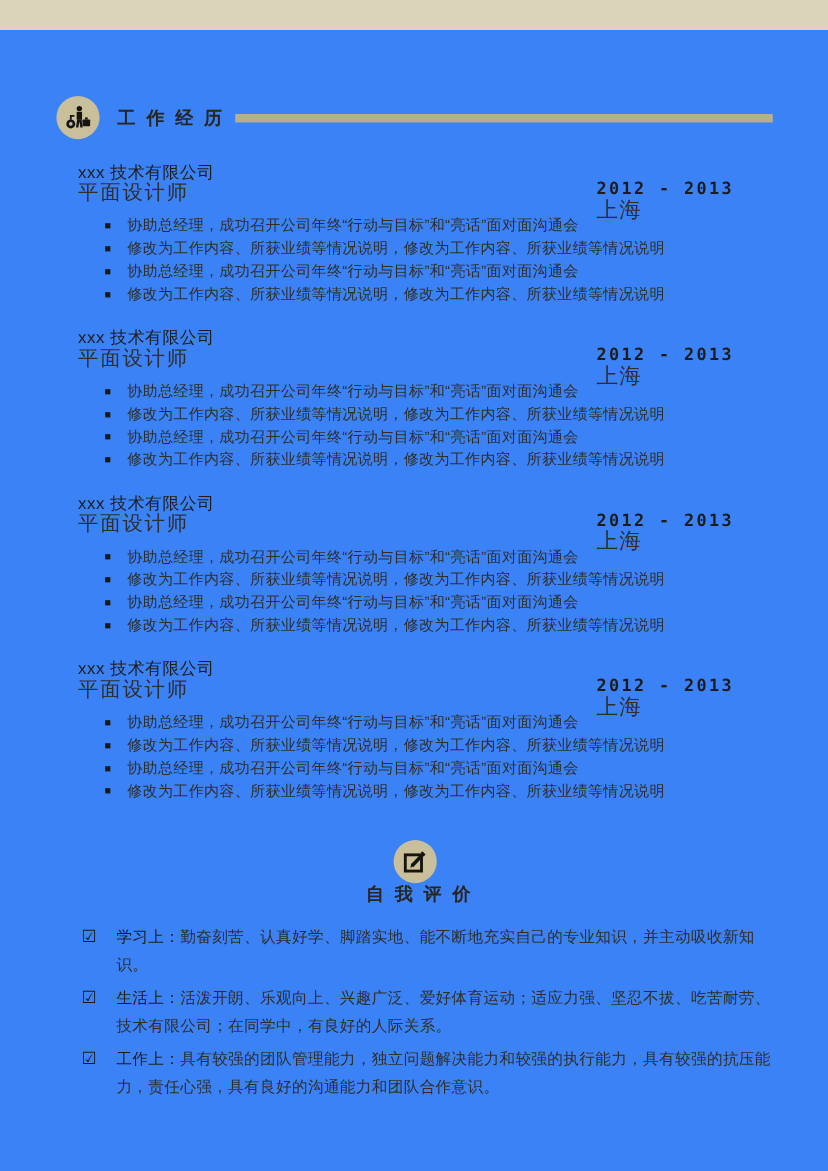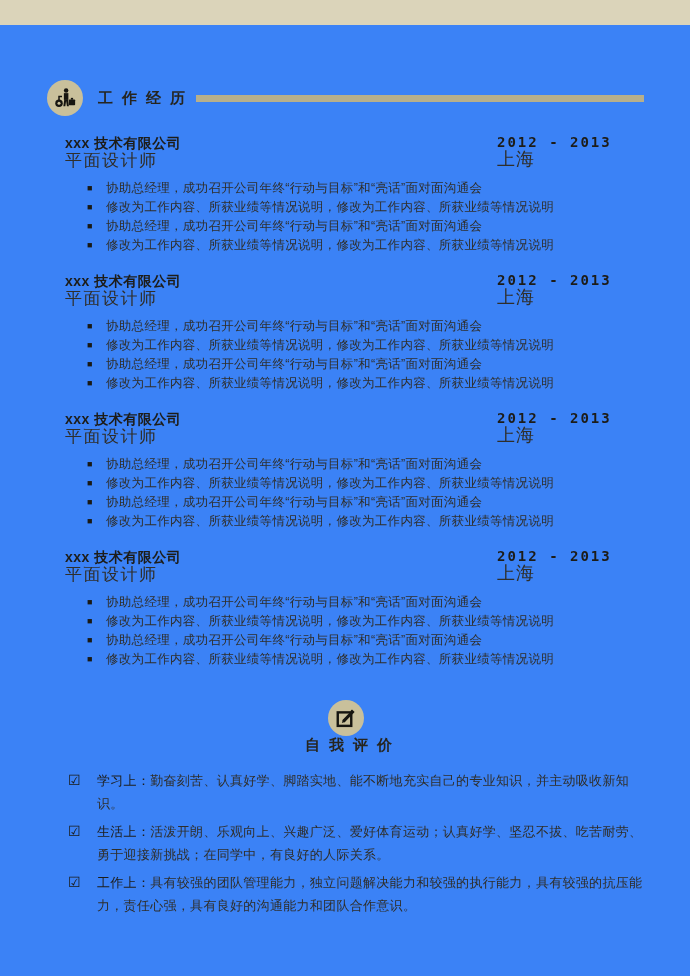--- a/index.html
+++ b/index.html
@@ -68,35 +68,35 @@
   .entry {
     position: relative;
     margin-left: 18px;
     margin-bottom: 17px;
   }
 
   .entry-header { position: relative; }
 
   .company {
     font-size: 14px;
-    font-weight: bold;
+    font-weight: normal;
     line-height: 18px;
     color: #1d1c18;
     letter-spacing: 0.5px;
   }
   .position {
     font-size: 17px;
     line-height: 17px;
     letter-spacing: 1.5px;
   }
 
   .entry-right {
     position: absolute;
     left: 432px;
-    top: 0;
+    top: 16px;
   }
   .period {
     font-family: "DejaVu Sans Mono", monospace;
     font-size: 14px;
     font-weight: bold;
     line-height: 17px;
     letter-spacing: 2px;
     color: #1d1c18;
     white-space: nowrap;
   }
@@ -265,21 +265,21 @@
       </div>
       <div class="section-title">自我评价</div>
       <div class="header-rule"></div>
     </div>
 
     <div class="eval-list">
       <div class="eval-item">
         <span class="checkbox">☑</span><span class="eval-label">学习上：</span><span>勤奋刻苦、认真好学、脚踏实地、能不断地充实自己的专业知识，并主动吸收新知识。</span>
       </div>
       <div class="eval-item">
-        <span class="checkbox">☑</span><span class="eval-label">生活上：</span><span>活泼开朗、乐观向上、兴趣广泛、爱好体育运动；认真好学、坚忍不拔、吃苦耐劳、勇于迎接新挑战；在同学中，有良好的人际关系。</span>
+        <span class="checkbox">☑</span><span class="eval-label">生活上：</span><span>活泼开朗、乐观向上、兴趣广泛、爱好体育运动；适应力强、坚忍不拔、吃苦耐劳、技术有限公司；在同学中，有良好的人际关系。</span>
       </div>
       <div class="eval-item">
         <span class="checkbox">☑</span><span class="eval-label">工作上：</span><span>具有较强的团队管理能力，独立问题解决能力和较强的执行能力，具有较强的抗压能力，责任心强，具有良好的沟通能力和团队合作意识。</span>
       </div>
     </div>
 
   </div>
 </div>
 
 </body></html>

